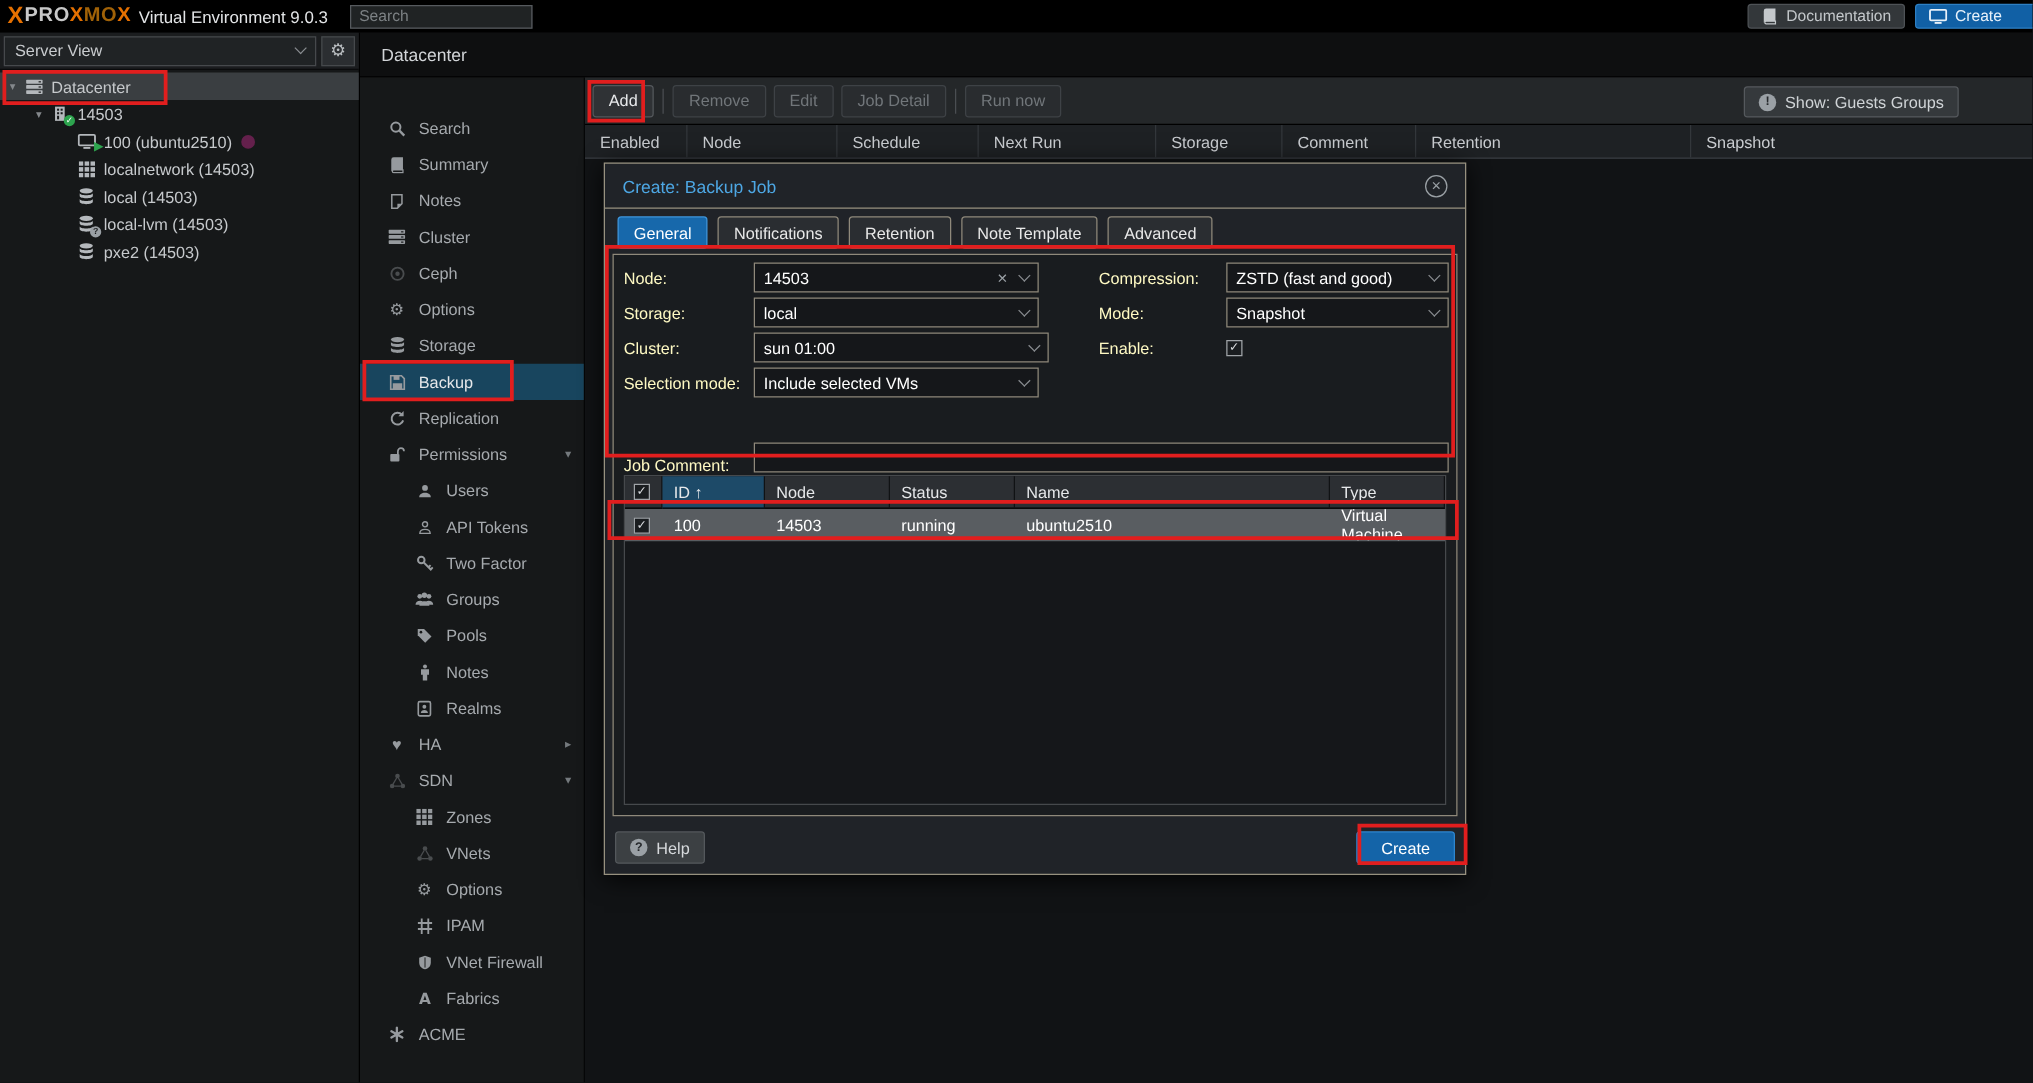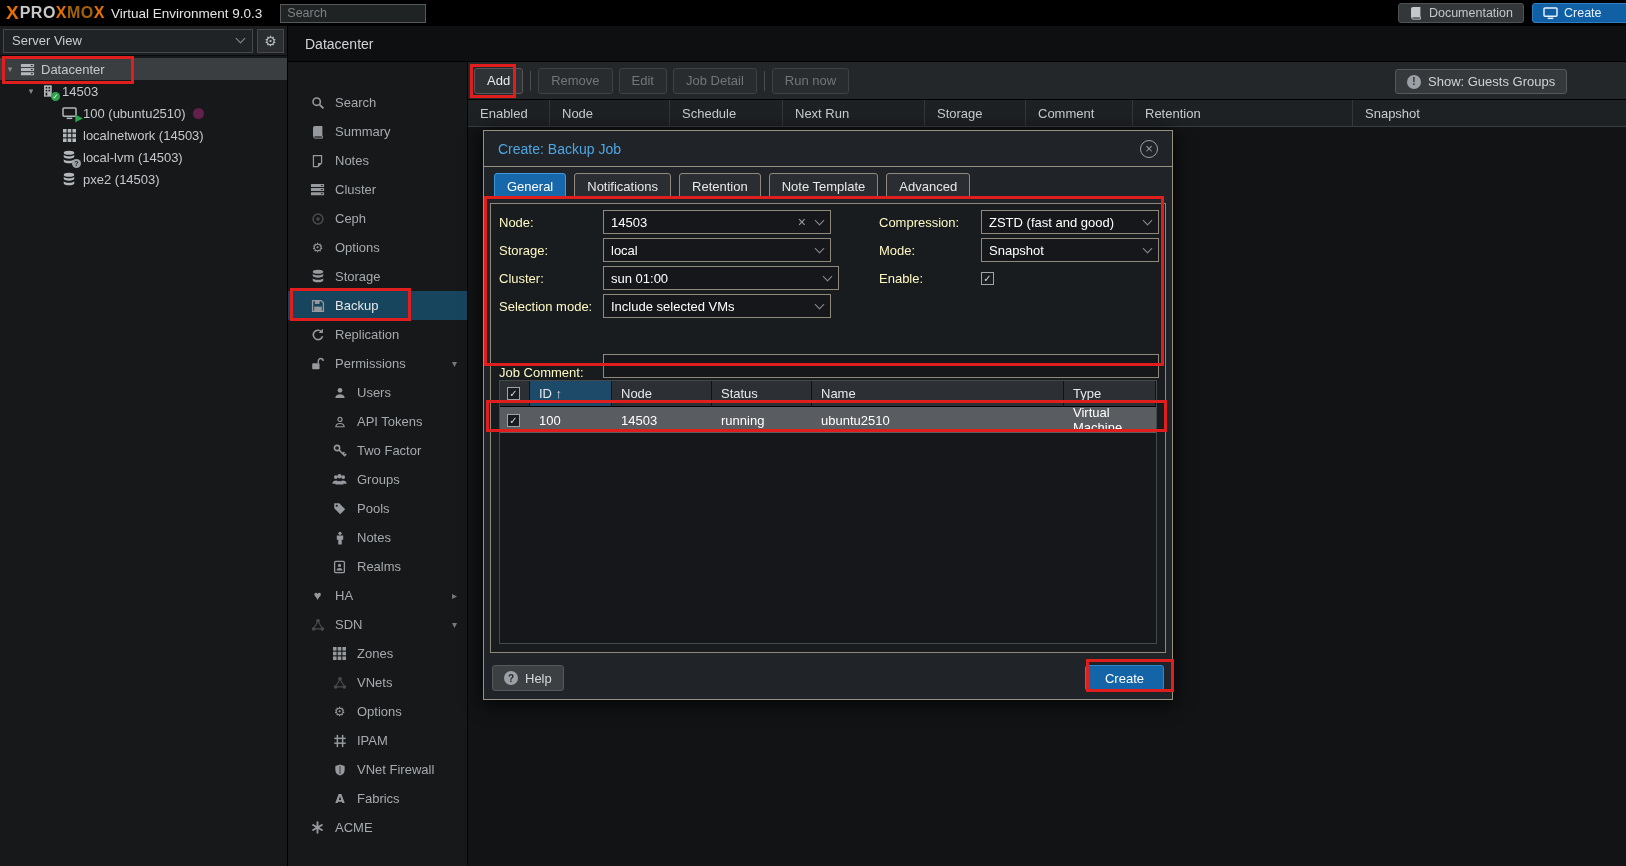--- a/index.html
+++ b/index.html
@@ -225,20 +225,33 @@
         <div class="tree-row" style="padding-left:44px">
           <span class="twisty"></span>
           <span class="icon" style="width:18px;margin-right:5px;position:relative">
             <svg viewBox="0 0 16 17" width="14" height="15">
               <g fill="currentColor">
                 <ellipse cx="8" cy="3" rx="6" ry="2.3"></ellipse>
                 <path d="M2 5c0 1.2 2.7 2.1 6 2.1S14 6.2 14 5v2.7c0 1.2-2.7 2.1-6 2.1S2 8.9 2 7.7z"></path>
                 <path d="M2 10.2c0 1.2 2.7 2.1 6 2.1s6-.9 6-2.1V13c0 1.2-2.7 2.2-6 2.2S2 14.2 2 13z"></path>
               </g>
             </svg>
+          </span>
+          <span class="lbl">local (14503)</span>
+        </div>
+        <div class="tree-row" style="padding-left:44px">
+          <span class="twisty"></span>
+          <span class="icon" style="width:18px;margin-right:5px;position:relative">
+            <svg viewBox="0 0 16 17" width="14" height="15">
+              <g fill="currentColor">
+                <ellipse cx="8" cy="3" rx="6" ry="2.3"></ellipse>
+                <path d="M2 5c0 1.2 2.7 2.1 6 2.1S14 6.2 14 5v2.7c0 1.2-2.7 2.1-6 2.1S2 8.9 2 7.7z"></path>
+                <path d="M2 10.2c0 1.2 2.7 2.1 6 2.1s6-.9 6-2.1V13c0 1.2-2.7 2.2-6 2.2S2 14.2 2 13z"></path>
+              </g>
+            </svg>
             <span class="badge q">?</span>
           </span>
           <span class="lbl">local-lvm (14503)</span>
         </div>
         <div class="tree-row" style="padding-left:44px">
           <span class="twisty"></span>
           <span class="icon" style="width:18px;margin-right:5px;position:relative">
             <svg viewBox="0 0 16 17" width="14" height="15">
               <g fill="currentColor">
                 <ellipse cx="8" cy="3" rx="6" ry="2.3"></ellipse>

